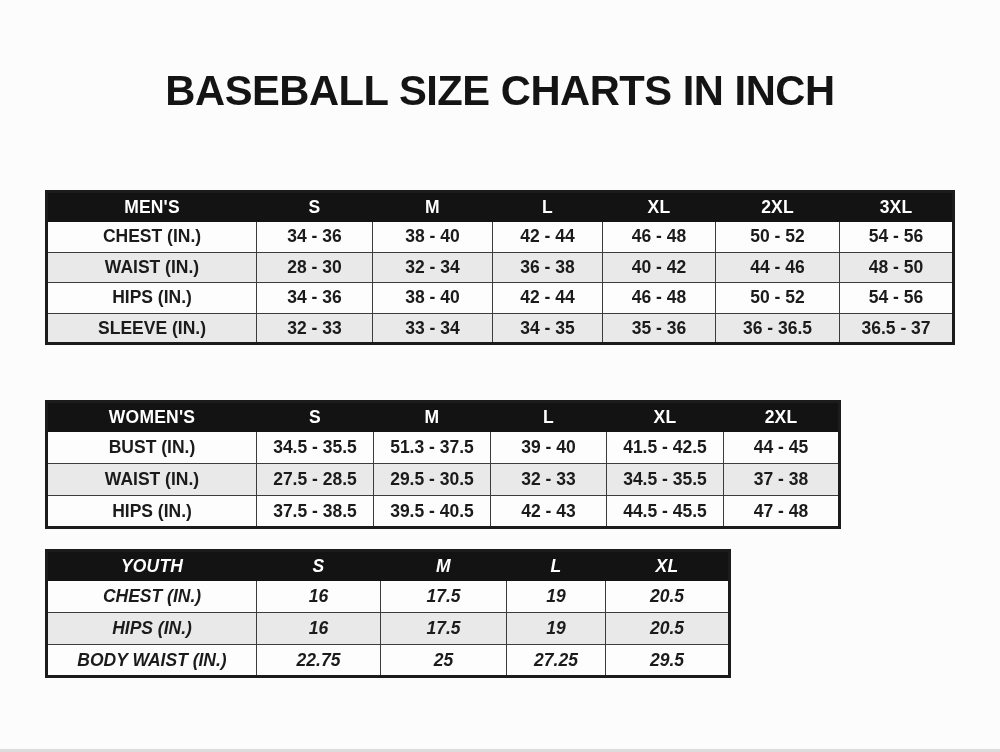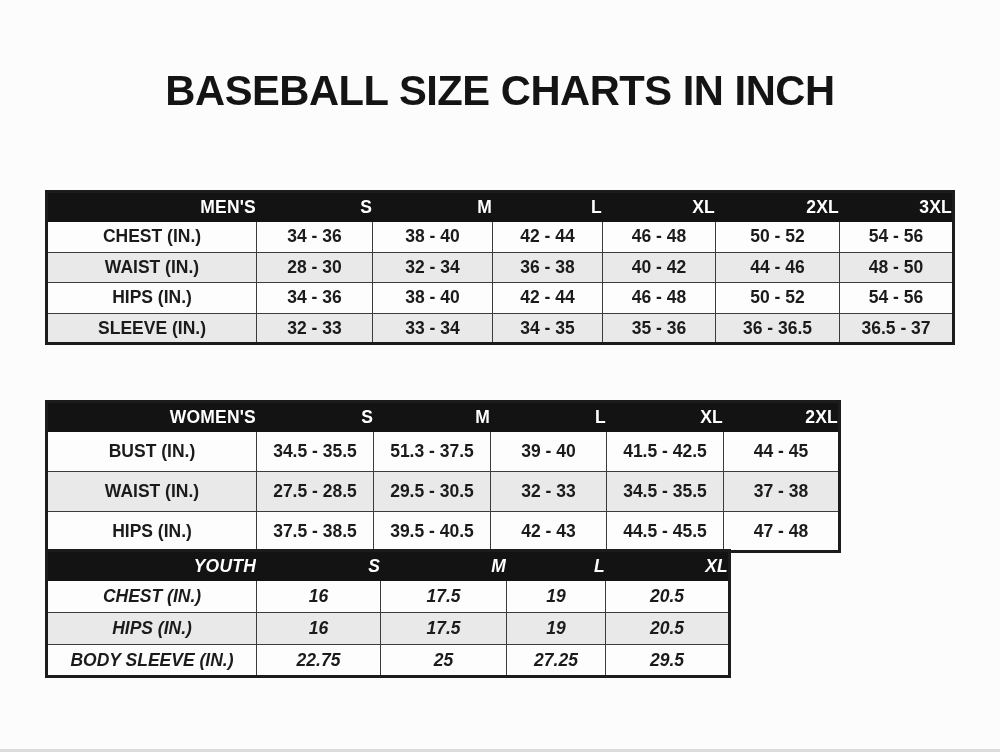--- a/index.html
+++ b/index.html
@@ -32,24 +32,23 @@
     padding:0;
     font-weight:bold; color:#1b1b1b;
     font-size:17.5px;
     overflow:hidden; white-space:nowrap;
   }
   .size-table thead th {
     background:#131313; color:#ffffff;
     border-color:#131313;
     height:28px; font-size:17.5px;
     letter-spacing:0.2px;
-    text-align:right;
   }
   #mens-table tbody tr   { height:30.6px; }
-  #womens-table tbody tr { height:40px; }
+  #womens-table tbody tr { height:32px; }
   #youth-table tbody tr  { height:32px; }
   .size-table tbody tr:nth-child(odd)  { background:#fdfdfd; }
   .size-table tbody tr:nth-child(even) { background:#e9e9e9; }
 
   .scan-strip {
     position:absolute; left:0; right:0; bottom:0; height:3px;
     background:#dcdcdc;
   }
 </style>
 </head>
@@ -191,21 +190,21 @@
       <td>20.5</td>
     </tr>
     <tr>
       <td>HIPS (IN.)</td>
       <td>16</td>
       <td>17.5</td>
       <td>19</td>
       <td>20.5</td>
     </tr>
     <tr>
-      <td>BODY SLEEVE (IN.)</td>
+      <td>BODY WAIST (IN.)</td>
       <td>22.75</td>
       <td>25</td>
       <td>27.25</td>
       <td>29.5</td>
     </tr>
   </tbody>
 </table>
 
 <div class="scan-strip"></div>
 

